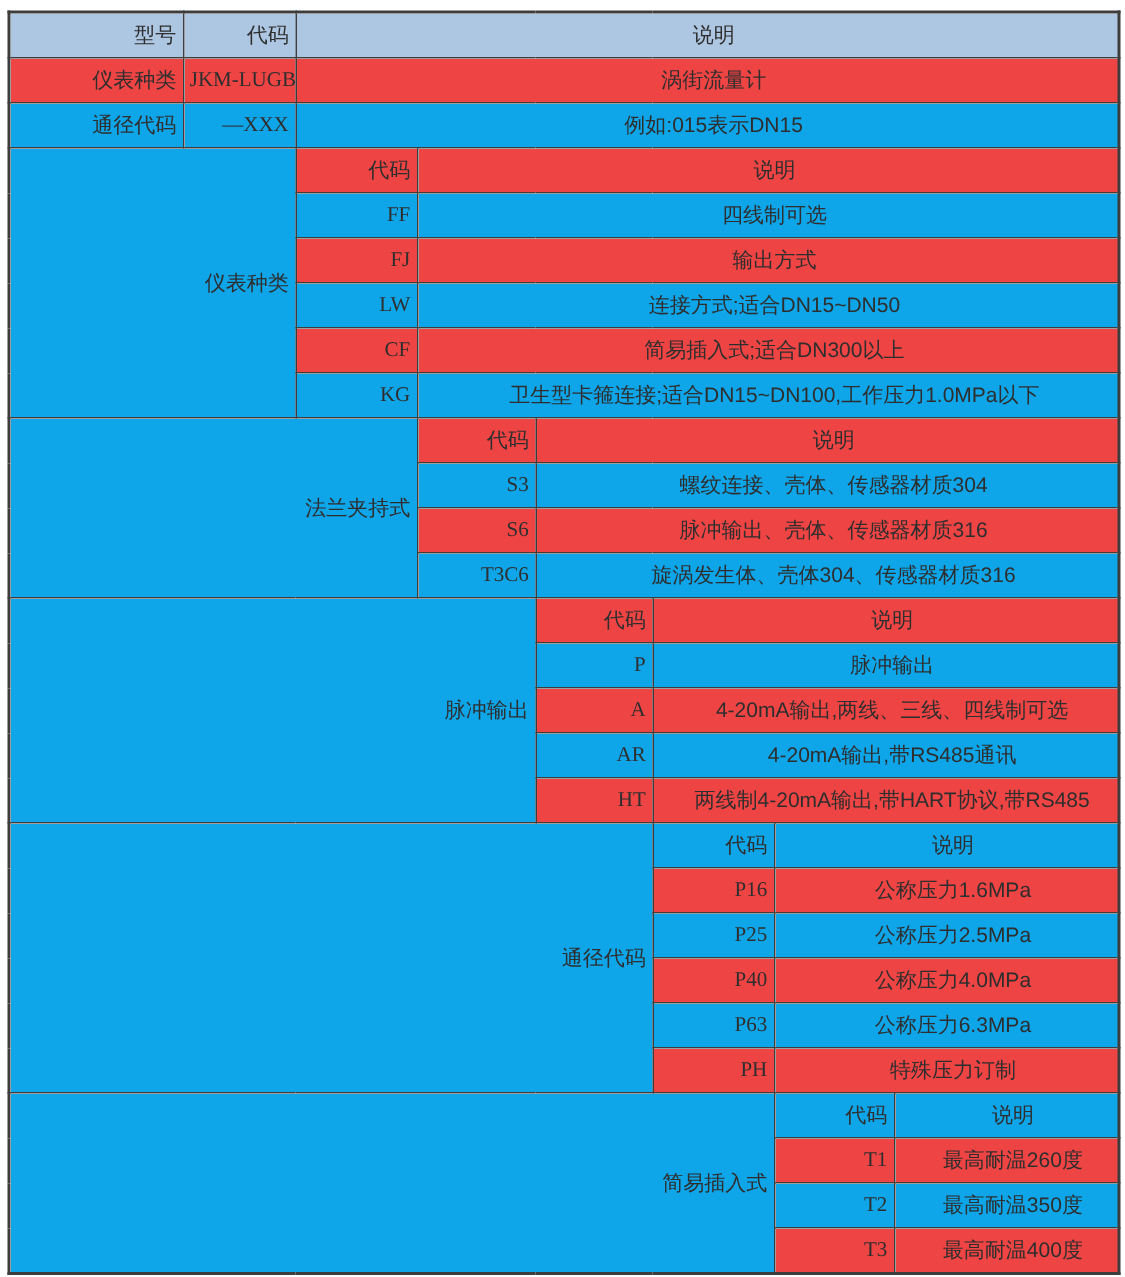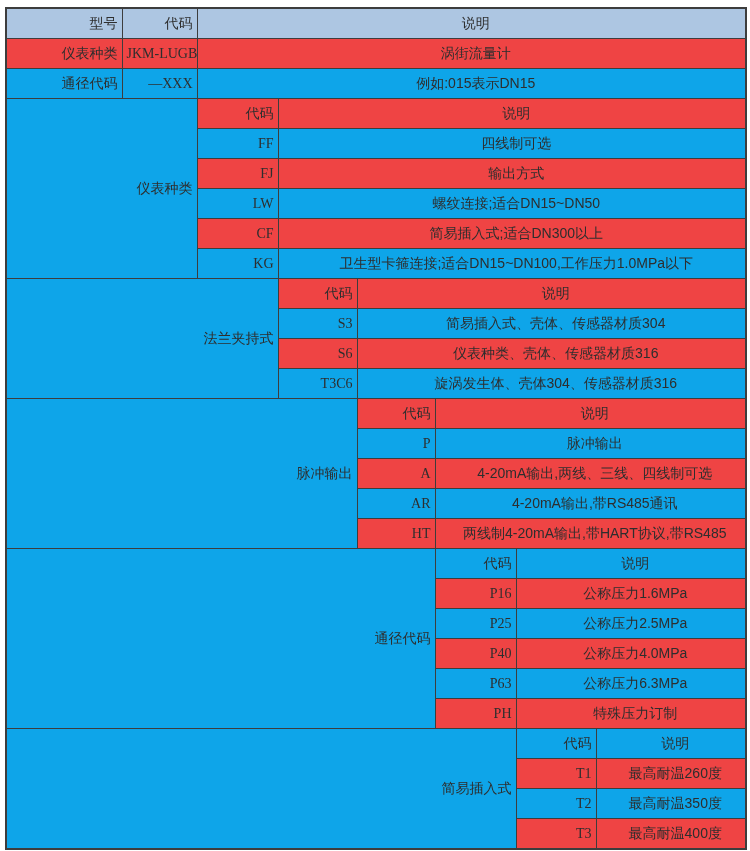--- a/index.html
+++ b/index.html
@@ -75,43 +75,43 @@
   <tr>
     <td class="c bg-w">FF</td>
     <td class="l bg-w" colspan="5">四线制可选</td>
   </tr>
   <tr>
     <td class="c bg-b">FJ</td>
     <td class="l bg-b" colspan="5">输出方式</td>
   </tr>
   <tr>
     <td class="c bg-w">LW</td>
-    <td class="l bg-w" colspan="5">螺纹连接;适合DN15~DN50</td>
+    <td class="l bg-w" colspan="5">连接方式;适合DN15~DN50</td>
   </tr>
   <tr>
     <td class="c bg-b">CF</td>
     <td class="l bg-b" colspan="5">简易插入式;适合DN300以上</td>
   </tr>
   <tr>
     <td class="c bg-w">KG</td>
     <td class="l bg-w" colspan="5">卫生型卡箍连接;适合DN15~DN100,工作压力1.0MPa以下</td>
   </tr>
 
   <tr>
     <td class="c bg-w" rowspan="4" colspan="3">法兰夹持式</td>
     <td class="c bg-b">代码</td>
     <td class="l bg-b" colspan="4">说明</td>
   </tr>
   <tr>
     <td class="c bg-w">S3</td>
-    <td class="l bg-w" colspan="4">简易插入式、壳体、传感器材质304</td>
+    <td class="l bg-w" colspan="4">螺纹连接、壳体、传感器材质304</td>
   </tr>
   <tr>
     <td class="c bg-b">S6</td>
-    <td class="l bg-b" colspan="4">仪表种类、壳体、传感器材质316</td>
+    <td class="l bg-b" colspan="4">脉冲输出、壳体、传感器材质316</td>
   </tr>
   <tr>
     <td class="c bg-w">T3C6</td>
     <td class="l bg-w" colspan="4">旋涡发生体、壳体304、传感器材质316</td>
   </tr>
 
   <tr>
     <td class="c bg-w" rowspan="5" colspan="4">脉冲输出</td>
     <td class="c bg-b">代码</td>
     <td class="l bg-b" colspan="3">说明</td>

